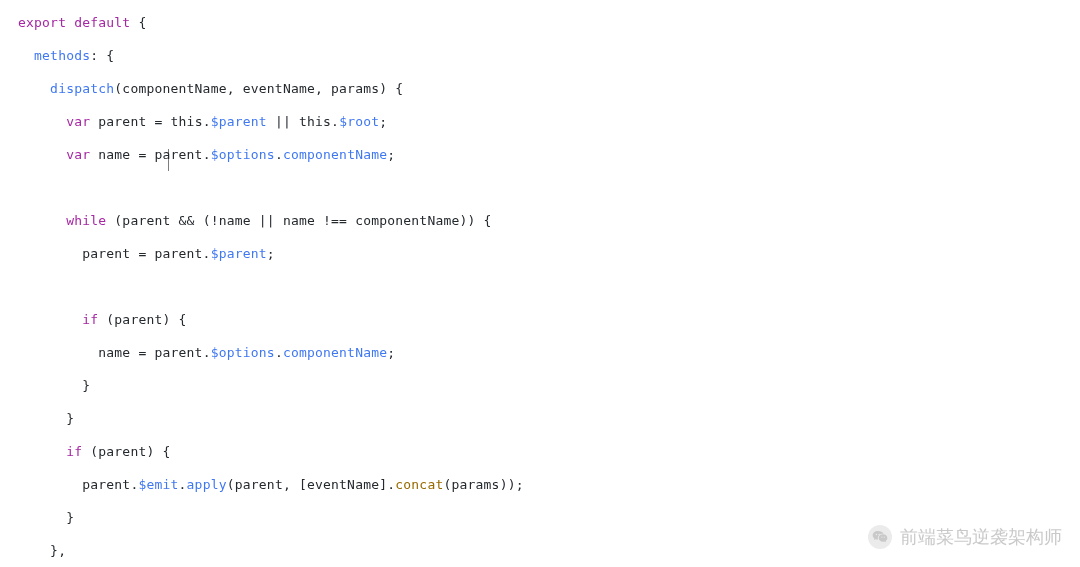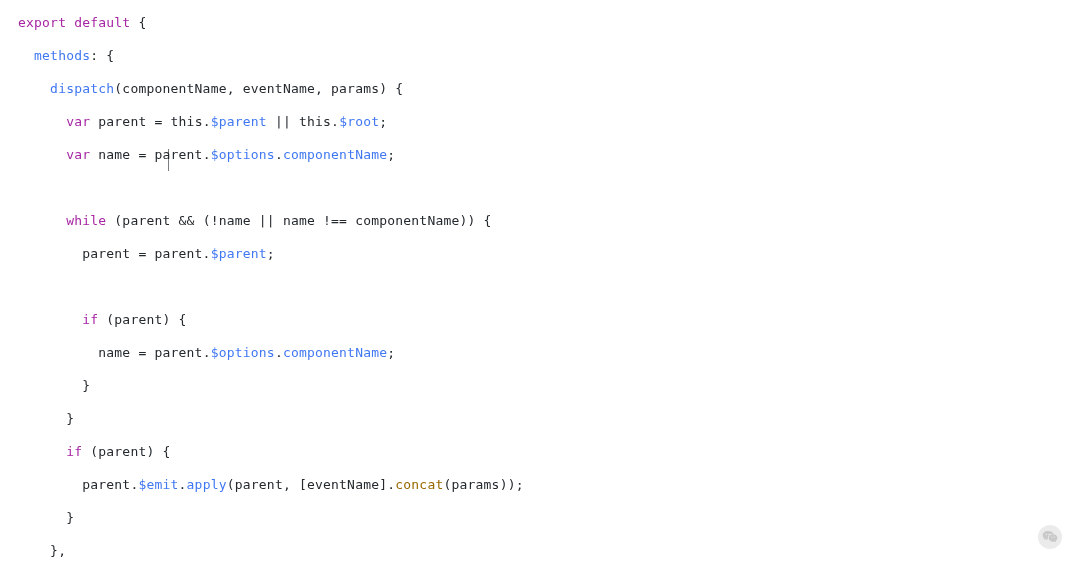--- a/index.html
+++ b/index.html
@@ -86,13 +86,14 @@
 </pre>
 
 <div class="cursor"></div>
 
 <div class="watermark">
   <span class="wm-icon">
     <svg width="16" height="16" viewBox="0 0 24 24">
         <path fill="#c0c0c0" d="M8.5 3C4.36 3 1 5.91 1 9.5c0 1.97 1.03 3.73 2.66 4.93l-.66 2.07 2.34-1.18c.98.28 2.02.43 3.16.43.2 0 .4-.01.59-.02-.24-.7-.37-1.45-.37-2.23 0-3.59 3.36-6.5 7.5-6.5.38 0 .76.03 1.13.08C16.45 4.66 12.86 3 8.5 3zm-2 4.25a1 1 0 110 2 1 1 0 010-2zm4 0a1 1 0 110 2 1 1 0 010-2zM16.5 8c-3.59 0-6.5 2.46-6.5 5.5S12.91 19 16.5 19c.85 0 1.66-.12 2.41-.35l2.09 1.05-.58-1.83C21.96 16.84 23 15.27 23 13.5 23 10.46 20.09 8 16.5 8zm-1.75 3.25a.88.88 0 110 1.75.88.88 0 010-1.75zm3.5 0a.88.88 0 110 1.75.88.88 0 010-1.75z"></path>
       </svg>
   </span>
+  <span>前端菜鸟逆袭架构师</span>
 </div>
 
 </body></html>

